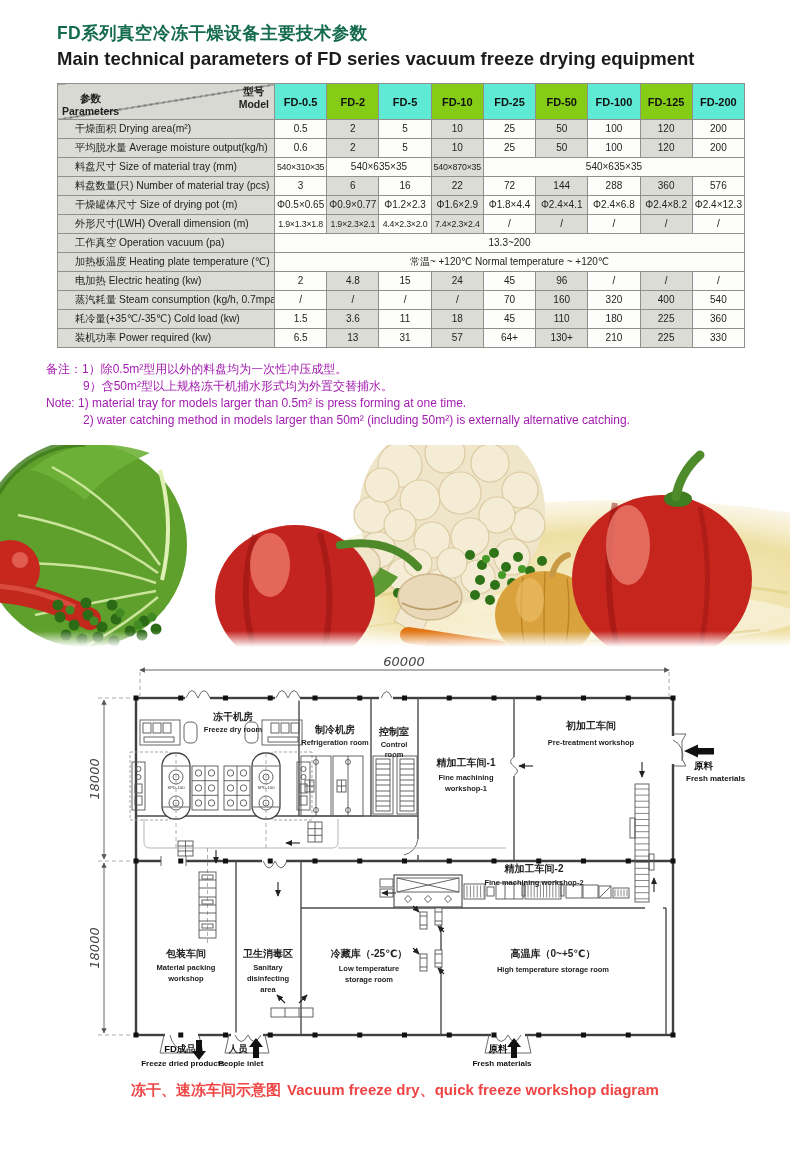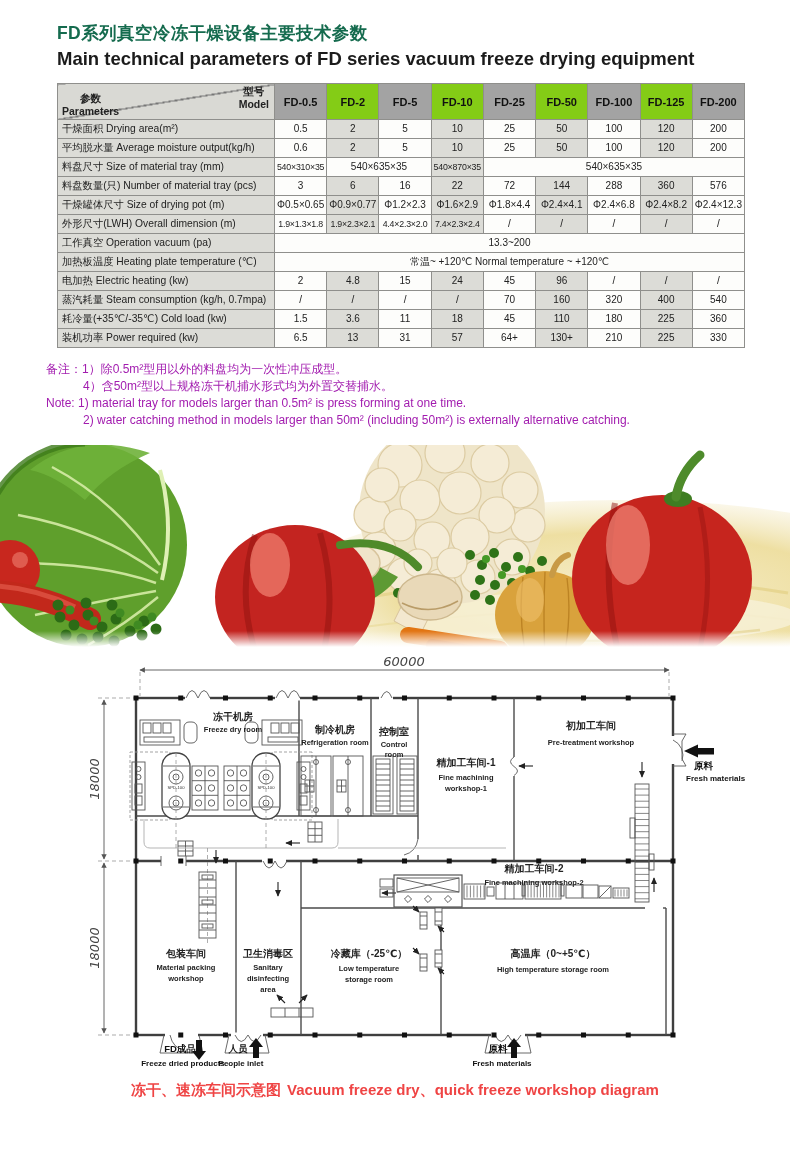--- a/index.html
+++ b/index.html
@@ -4,29 +4,29 @@
 <style>
   html,body{margin:0;padding:0}
   body{width:790px;height:1153px;background:#fff;position:relative;overflow:hidden;
        font-family:"Liberation Sans","DejaVu Sans",sans-serif}
   .hdr{margin:21px 0 0 57px}
   .hdr h1{margin:0;font-size:17.5px;color:#156b4e;font-weight:bold;letter-spacing:.4px}
   .hdr h2{margin:3px 0 0 0;font-size:18.5px;color:#1b1b1b;font-weight:600}
 
   table{border-collapse:collapse;margin:13px 0 0 57px;table-layout:fixed;width:688px}
   th,td{border:1px solid #8f8f8c;overflow:hidden;white-space:nowrap}
-  thead th{height:33px;font-size:11px;background:#a3a3a3;color:#111}
+  thead th{height:33px;font-size:11px;background:#5eead4;color:#111}
   thead th.g{background:#84cc16}
   th.corner{width:214px;position:relative;background-color:#d9d9d4;
     background-image:linear-gradient(to bottom right,rgba(0,0,0,0) calc(50% - .7px),#777 calc(50% - .7px),#777 calc(50% + .7px),rgba(0,0,0,0) calc(50% + .7px));}
   .corner .tr{position:absolute;top:1px;right:5px;text-align:center;font-size:10.5px;font-weight:bold;line-height:1.25;color:#222}
   .corner .bl{position:absolute;bottom:1px;left:4px;text-align:center;font-size:10.5px;font-weight:bold;line-height:1.25;color:#222}
   .corner span span{display:block}
   tbody td{height:18px;line-height:18px;text-align:center;font-size:10px;color:#222;padding:0}
-  td.lab{text-align:left;padding-left:4px;background:#dcdcd7;font-size:10.3px}
+  td.lab{text-align:left;padding-left:17px;background:#dcdcd7;font-size:10.3px}
   td.val{background:#fdfdfb}
   td.val.g{background:#dcdcd7}
   td.tight{font-size:8.8px;letter-spacing:-.2px}
 
   .notes{margin:13px 0 0 46px;font-size:12px;color:#a21caf;line-height:17px}
   .notes .ind{margin-left:37px}
 
   #veg{display:block;margin-top:16px}
   #plan{display:block;margin:9px 0 0 86px}
 
@@ -205,21 +205,21 @@
         <td class="val g">130+</td>
         <td class="val">210</td>
         <td class="val g">225</td>
         <td class="val">330</td>
       </tr>
     </tbody>
 </table>
 
 <div class="notes">
   <div>备注：1）除0.5m²型用以外的料盘均为一次性冲压成型。</div>
-  <div class="ind">4）含50m²型以上规格冻干机捕水形式均为外置交替捕水。</div>
+  <div class="ind">9）含50m²型以上规格冻干机捕水形式均为外置交替捕水。</div>
   <div>Note: 1) material tray for models larger than 0.5m² is press forming at one time.</div>
   <div class="ind">2) water catching method in models larger than 50m² (including 50m²) is externally alternative catching.</div>
 </div>
 
 <svg id="veg" width="790" height="202" viewBox="0 0 790 202">
   <defs>
     <linearGradient id="fadeW" x1="0" y1="0" x2="0" y2="1">
       <stop offset="0" stop-color="#fff" stop-opacity="0"></stop>
         <stop offset="1" stop-color="#fff"></stop>
     </linearGradient>

